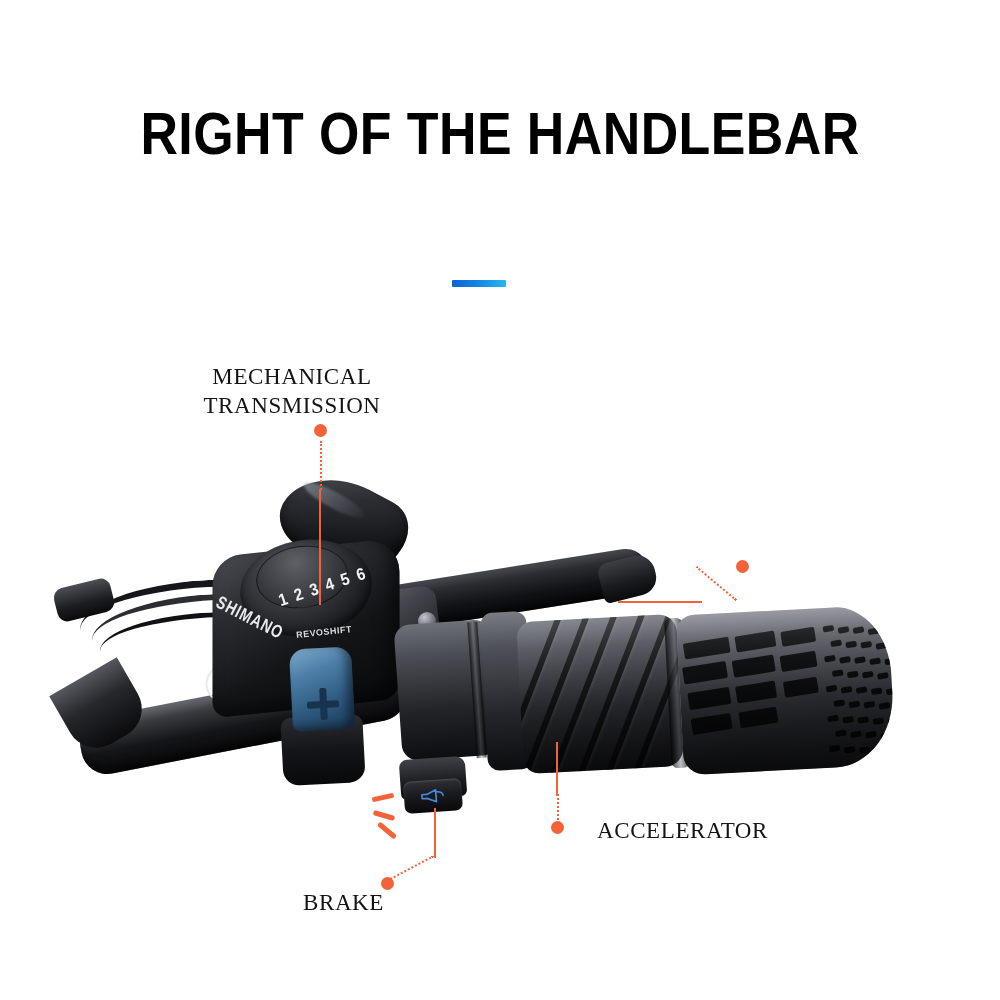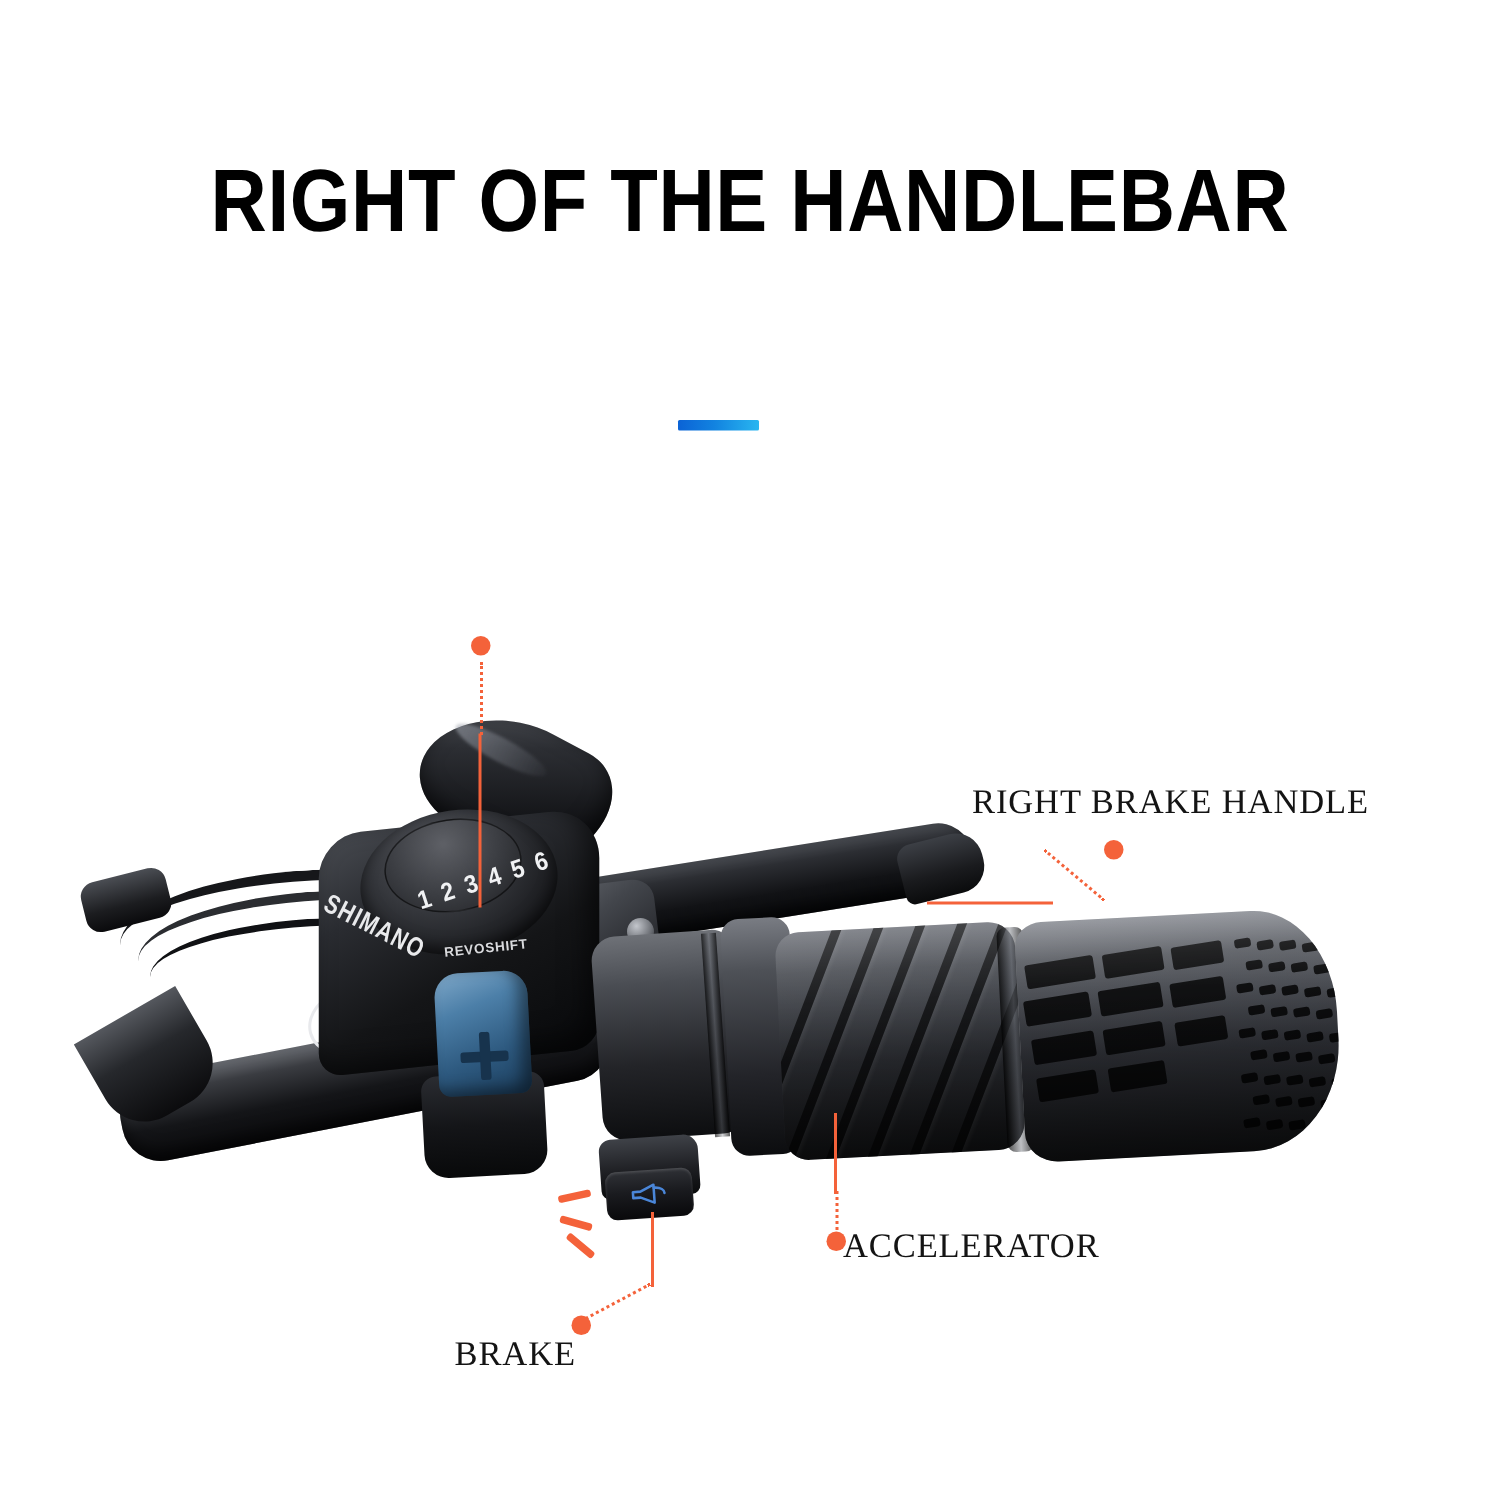--- a/index.html
+++ b/index.html
@@ -51,21 +51,21 @@
     line-height: 1.28;
   }
   #label-mech {
     left: 192px; top: 362px;
     font-size: 23px;
     text-align: center;
     white-space: normal;
     width: 200px;
   }
   #label-brake { left: 648px; top: 520px; font-size: 23px; }
-  #label-accel { left: 562px; top: 816px; font-size: 23px; }
+  #label-accel { left: 597px; top: 816px; font-size: 23px; }
   #label-horn  { left: 303px; top: 888px; font-size: 23px; }
 
   
   .dot {
     position: absolute;
     width: 13px; height: 13px;
     border-radius: 50%;
     background: #f4623a;
   }
   .line-solid {
@@ -601,17 +601,20 @@
   <div class="dot" id="ac-dot"></div>
 
   <div class="line-solid" id="hn-solid"></div>
   <div id="hn-diag"></div>
   <div class="dot" id="hn-dot"></div>
 
   <div class="wave" id="wave1"></div>
   <div class="wave" id="wave2"></div>
   <div class="wave" id="wave3"></div>
 
-  <div class="label" id="label-brake">RIGHT BRAKE HANDLE</div>
+  <div class="label" id="label-mech">
+    <div>MECHANICAL</div>
+    <div>TRANSMISSION</div>
+  </div>
   <div class="label" id="label-accel">ACCELERATOR</div>
   <div class="label" id="label-horn">BRAKE</div>
 
 </div>
 
 </body></html>

